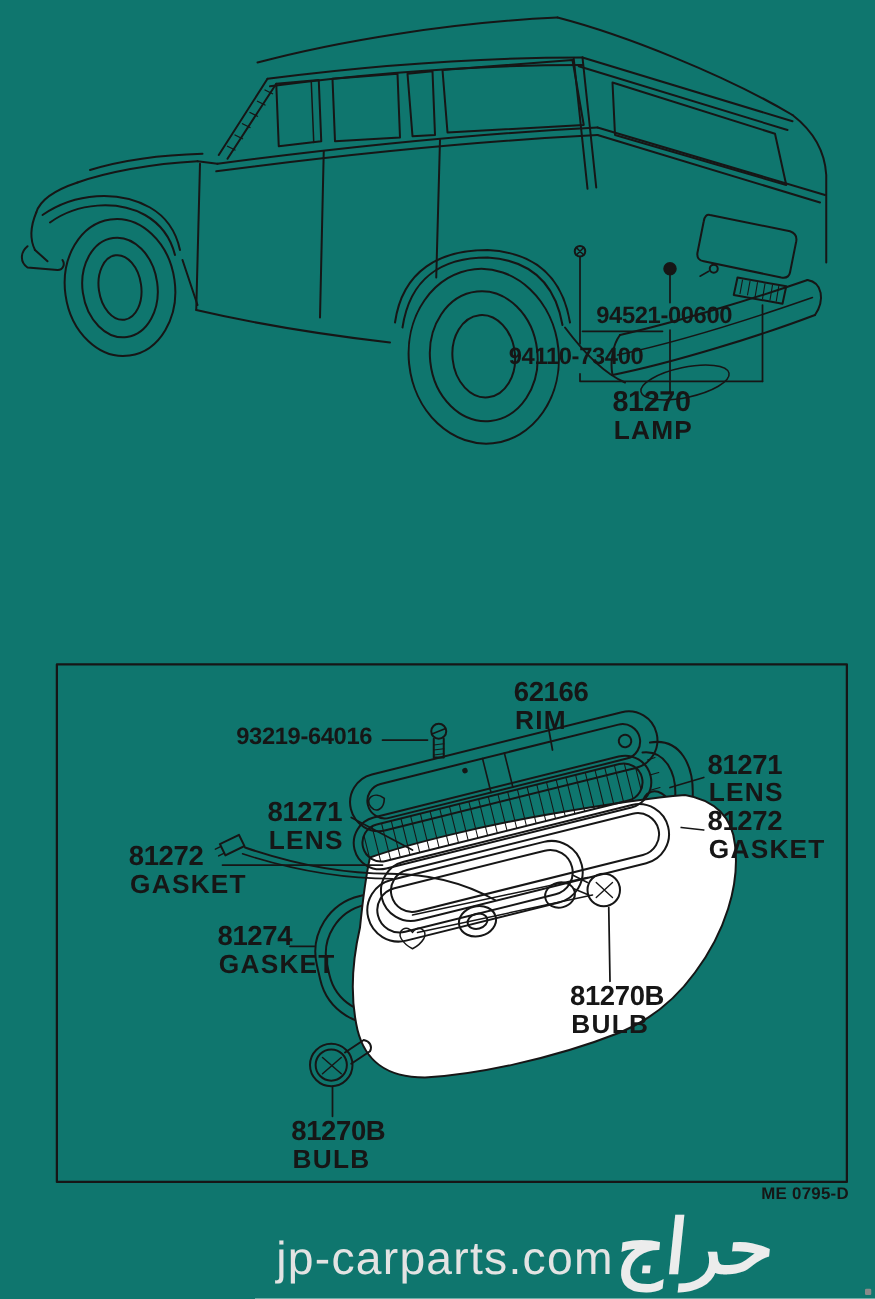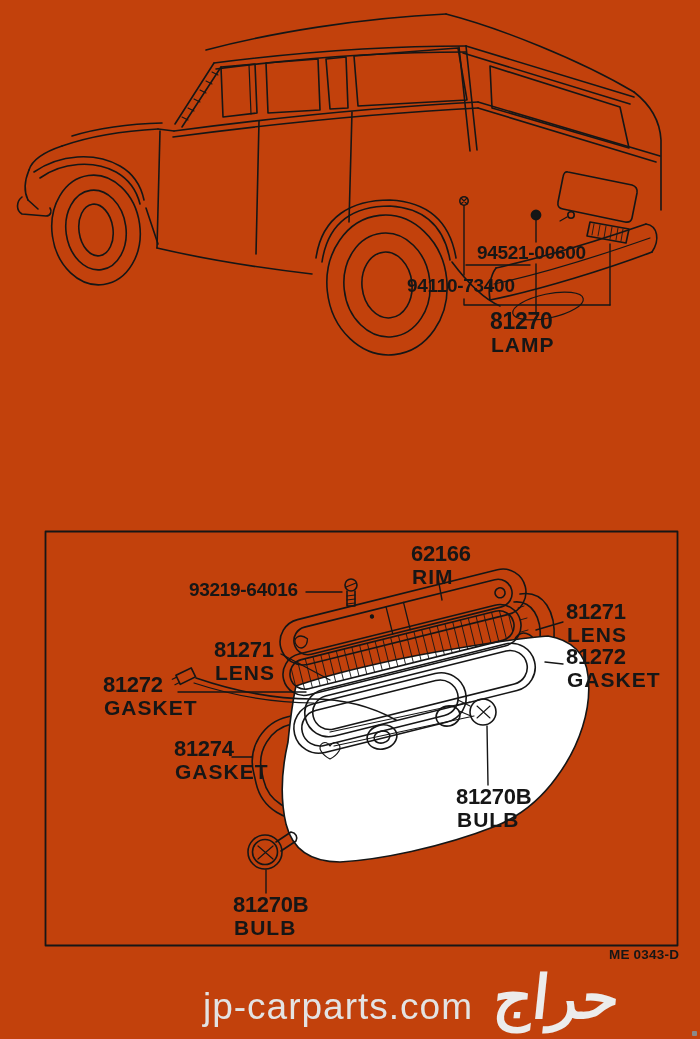--- a/index.html
+++ b/index.html
@@ -1,16 +1,16 @@
 <!DOCTYPE html>
 <html><head>
 <meta charset="utf-8">
 <style>
   html,body{margin:0;padding:0;background:#ffffff;}
-  #stage{position:relative;width:700px;height:1039px;background:#c2410c;overflow:hidden;
+  #stage{position:relative;width:700px;height:1039px;background:#0f766e;overflow:hidden;
          font-family:"Liberation Sans",sans-serif;}
   #lineart{position:absolute;left:0;top:0;}
   .callout{position:absolute;font-weight:700;color:#161616;white-space:nowrap;line-height:1.04;}
   .num{font-size:22px;letter-spacing:-0.3px;}
   .num.long{font-size:19px;}
   .sub{font-size:21px;letter-spacing:1px;margin-left:1px;}
   .drawcode{position:absolute;font-weight:700;color:#161616;font-size:13.5px;letter-spacing:0.2px;}
   .watermark{position:absolute;color:#e3e3e3;font-size:37px;letter-spacing:1px;font-weight:400;}
   .logo-ar{position:absolute;color:#ececec;font-size:60px;font-weight:700;transform:skewX(-6deg);}
   .corner-mark{position:absolute;width:5px;height:5px;background:#8a8a8a;border-radius:1px;}
@@ -259,19 +259,19 @@
 <div class="callout" style="left:456px;top:786px">
   <div class="num">81270B</div>
   <div class="sub">BULB</div>
 </div>
 
 <div class="callout" style="left:233px;top:894px">
   <div class="num">81270B</div>
   <div class="sub">BULB</div>
 </div>
 
-<div class="drawcode" style="left:609px;top:947px">ME 0343-D</div>
-
-<div class="watermark" style="left:203px;top:986px">jp-carparts.com</div>
+<div class="drawcode" style="left:609px;top:947px">ME 0795-D</div>
+
+<div class="watermark" style="left:221px;top:986px">jp-carparts.com</div>
 <div class="logo-ar" style="left:494px;top:962px">حراج</div>
 <div class="corner-mark" style="left:692px;top:1031px"></div>
 
 </div>
 
 </body></html>

